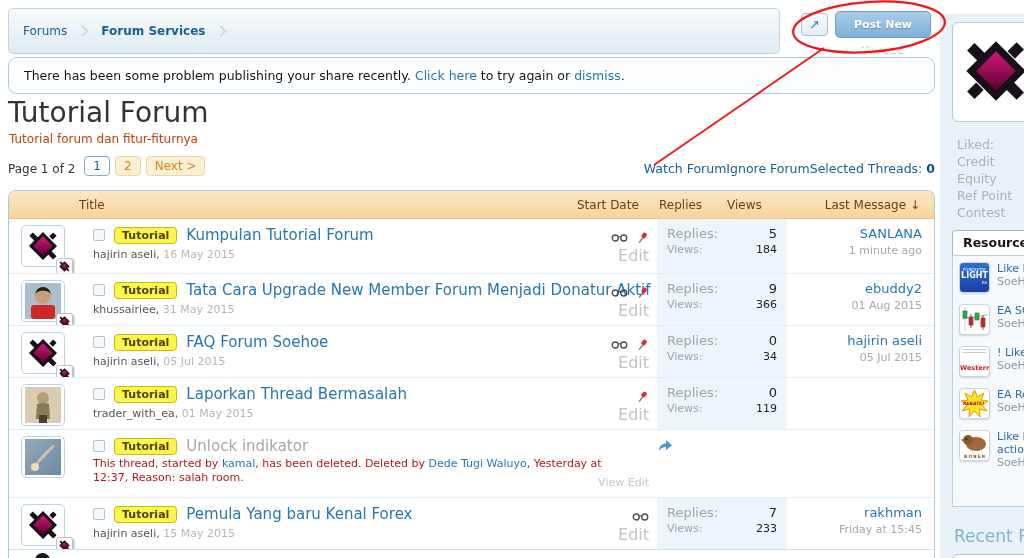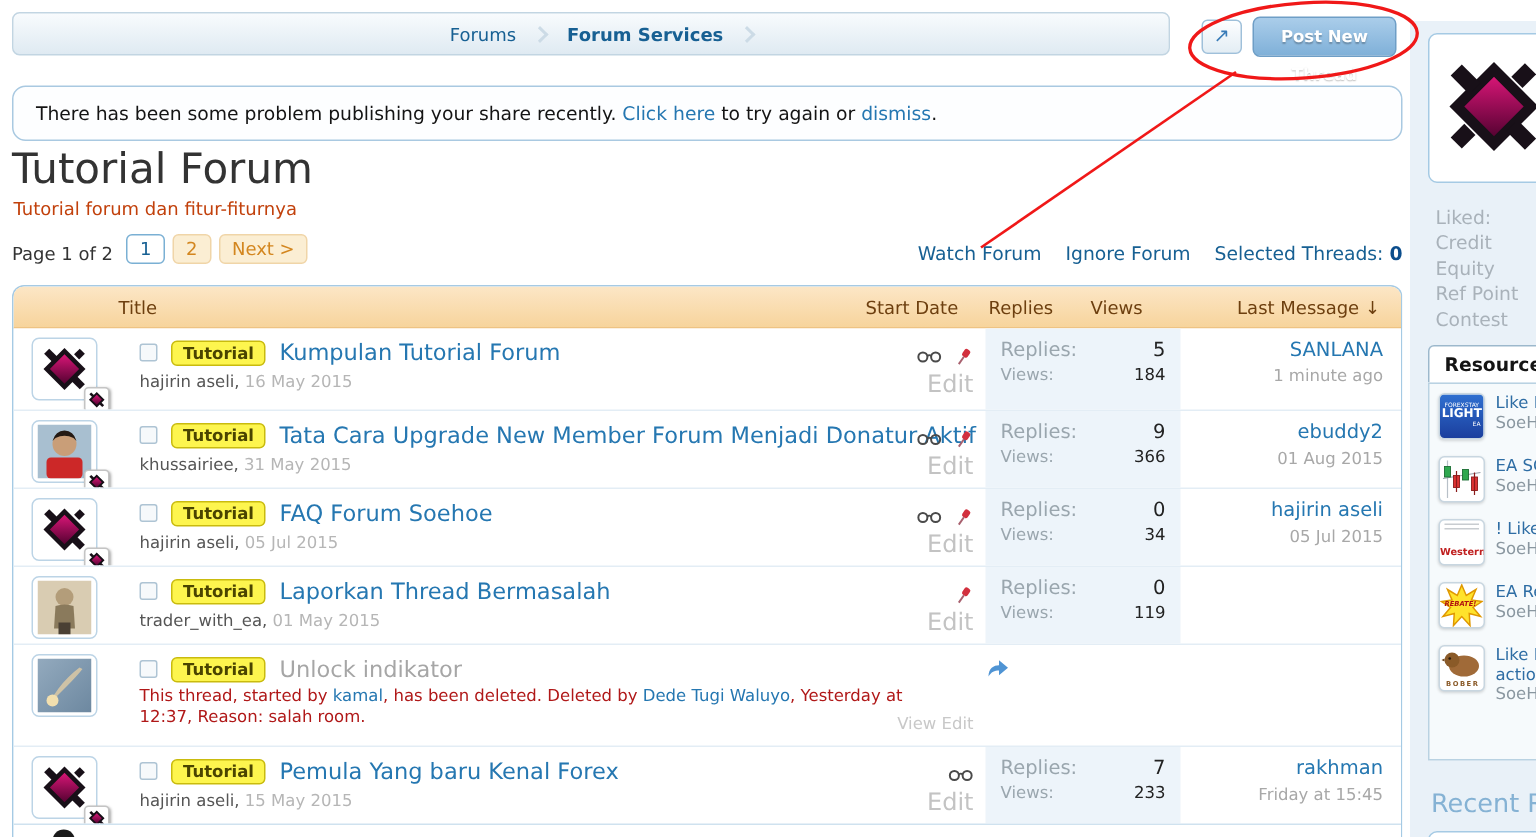--- a/index.html
+++ b/index.html
@@ -1,23 +1,23 @@
 <!DOCTYPE html>
 <html><head>
 <meta charset="utf-8">
 <style>
   * { margin:0; padding:0; box-sizing:border-box; }
   body { background:#fff; }
   .page { position:relative; width:1024px; height:558px; background:#fff;
           font-family:"DejaVu Sans","Liberation Sans",sans-serif; overflow:hidden; }
 
   
-  .crumb-bar { position:absolute; left:8px; top:8px; width:772px; height:29px;
+  .crumb-bar { position:absolute; left:8px; top:8px; width:772px; height:46px;
     background:linear-gradient(#f8fbfd,#dfeaf2); border:1px solid #c2d5e2; border-radius:5px;
-    display:flex; align-items:center;justify-content:center; }
+    display:flex; align-items:center; }
   .crumb { color:#176093; font-size:12px; padding:0 14px; }
   .crumb.bold { font-weight:bold; }
   .crumb-sep { width:8px; height:8px; border-top:2px solid #ccdbe6; border-right:2px solid #ccdbe6;
     transform:rotate(45deg); margin-left:-2px; }
 
   .btn-external { position:absolute; left:801px; top:13px; width:27px; height:23px;
     background:linear-gradient(#fdfeff,#e3edf4); border:1px solid #9fc0da; border-radius:4px;
     color:#3a7cb8; font-size:13px; text-align:center; line-height:21px; cursor:pointer; }
   .btn-post { position:absolute; left:835px; top:11px; width:96px; height:27px;
     background:linear-gradient(#aacdea,#7fb0d8); border:1px solid #6e9ec6; border-radius:5px;
@@ -34,21 +34,21 @@
   .page-sub   { position:absolute; left:9px; top:132px; font-size:12px; color:#c2410c; }
 
   
   .pagenav { position:absolute; left:8px; top:156px; display:flex; align-items:flex-end; gap:5px;
     font-size:12px; color:#333; }
   .pg-current { border:1px solid #7ab0d4; background:#fff; color:#176093; padding:2px 8px;
     border-radius:4px; margin-left:4px; cursor:pointer; }
   .pg { border:1px solid #f0d5a8; background:#fbeed3; color:#d3861f; padding:2px 8px;
     border-radius:4px; cursor:pointer; }
 
-  .forum-actions { position:absolute; top:161px; right:89px; display:flex; gap:16px;
+  .forum-actions { position:absolute; top:161px; right:89px; display:flex; 
     font-size:12.5px; color:#176093; }
   .forum-actions .cnt { font-weight:bold; color:#0b4d8c; margin-left:4px; }
 
   
   .thread-box { position:absolute; left:8px; top:190px; width:927px; height:368px;
     border:1px solid #a5cae4; border-bottom:none; border-radius:8px 8px 0 0; background:#fff; overflow:hidden; }
   .thead { position:relative; height:28px; background:linear-gradient(#fce6c6,#f7d49c);
     border-bottom:1px solid #eec383; color:#6d3f0f; font-size:12px; line-height:28px; }
   .thead .h-title { position:absolute; left:70px; }
   .thead .h-start { position:absolute; left:568px; }

